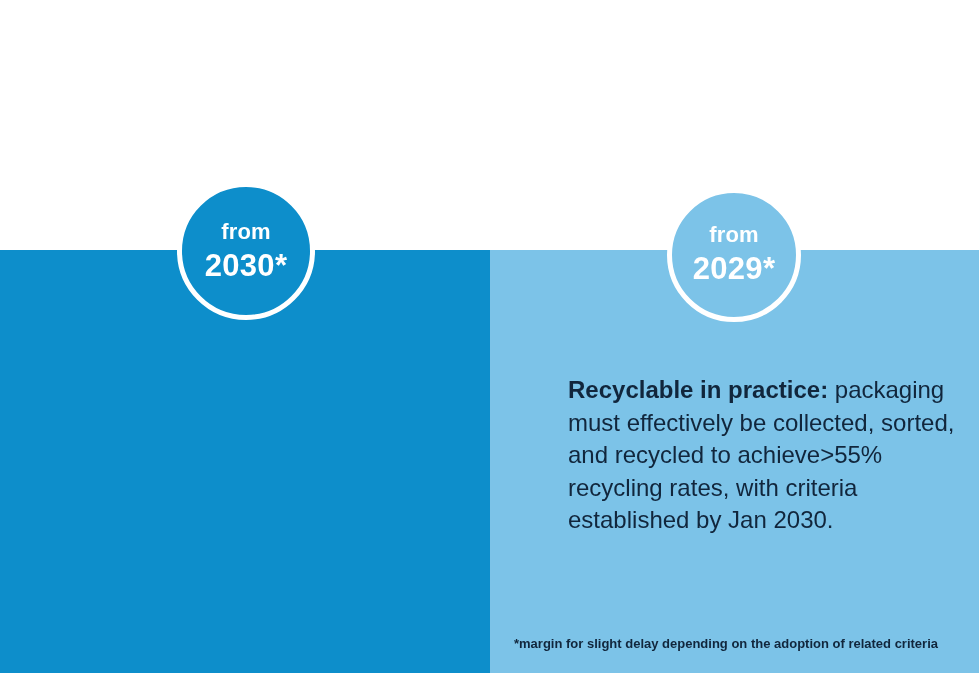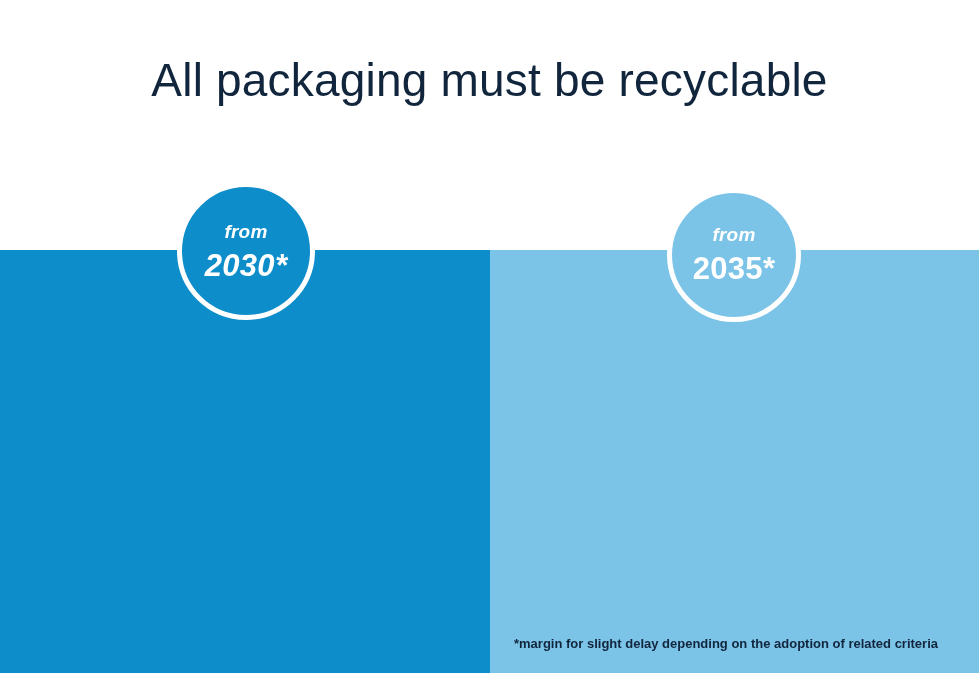--- a/index.html
+++ b/index.html
@@ -76,37 +76,36 @@
     left: 667px;
     top: 188px;
     width: 134px;
     height: 134px;
     background: #7cc3e8;
   }
   .circle-from {
     position: absolute;
     left: 0;
     width: 100%;
-    font-size: 19px;
+    font-size: 22px;
     font-weight: bold;
     line-height: 24px;
     letter-spacing: 0.2px;
-    font-style: italic;
   }
   .circle-year {
     position: absolute;
     left: 0;
     width: 100%;
     font-size: 31px;
     font-weight: bold;
     line-height: 36px;
     letter-spacing: 0.3px;
   }
   .circle-left .circle-from { top: 33px; }
-  .circle-left .circle-year { top: 61px; font-style: italic; }
+  .circle-left .circle-year { top: 61px; }
   .circle-right .circle-from { top: 30px; }
   .circle-right .circle-year { top: 58px; }
 
   
   .block {
     position: absolute;
     color: #11263c;
     font-size: 24px;
     line-height: 32.5px;
     font-weight: 400;
@@ -139,29 +138,32 @@
   }
 </style>
 </head>
 <body>
 
 <div id="infographic">
 
   <div class="panel panel-left" style="background: rgb(13, 142, 203);"></div>
   <div class="panel panel-right" style="background: rgb(124, 195, 232);"></div>
 
-  <div class="title">All packaging must be recyclable</div>
 
   <div class="circle circle-left" style="background: rgb(13, 142, 203);">
     <span class="circle-from">from</span>
     <span class="circle-year">2030*</span>
   </div>
 
   <div class="circle circle-right" style="background: rgb(124, 195, 232);">
     <span class="circle-from">from</span>
-    <span class="circle-year">2035*</span>
+    <span class="circle-year">2029*</span>
   </div>
 
 
+  <div class="block block-right">
+    <span class="lead">Recyclable in practice:</span> 
+    <span>packaging must effectively be collected, sorted, and recycled to achieve&gt;55% recycling rates, with criteria established by Jan 2030.</span>
+  </div>
 
   <div class="footnote">*margin for slight delay depending on the adoption of related criteria</div>
 
 </div>
 
 </body></html>

